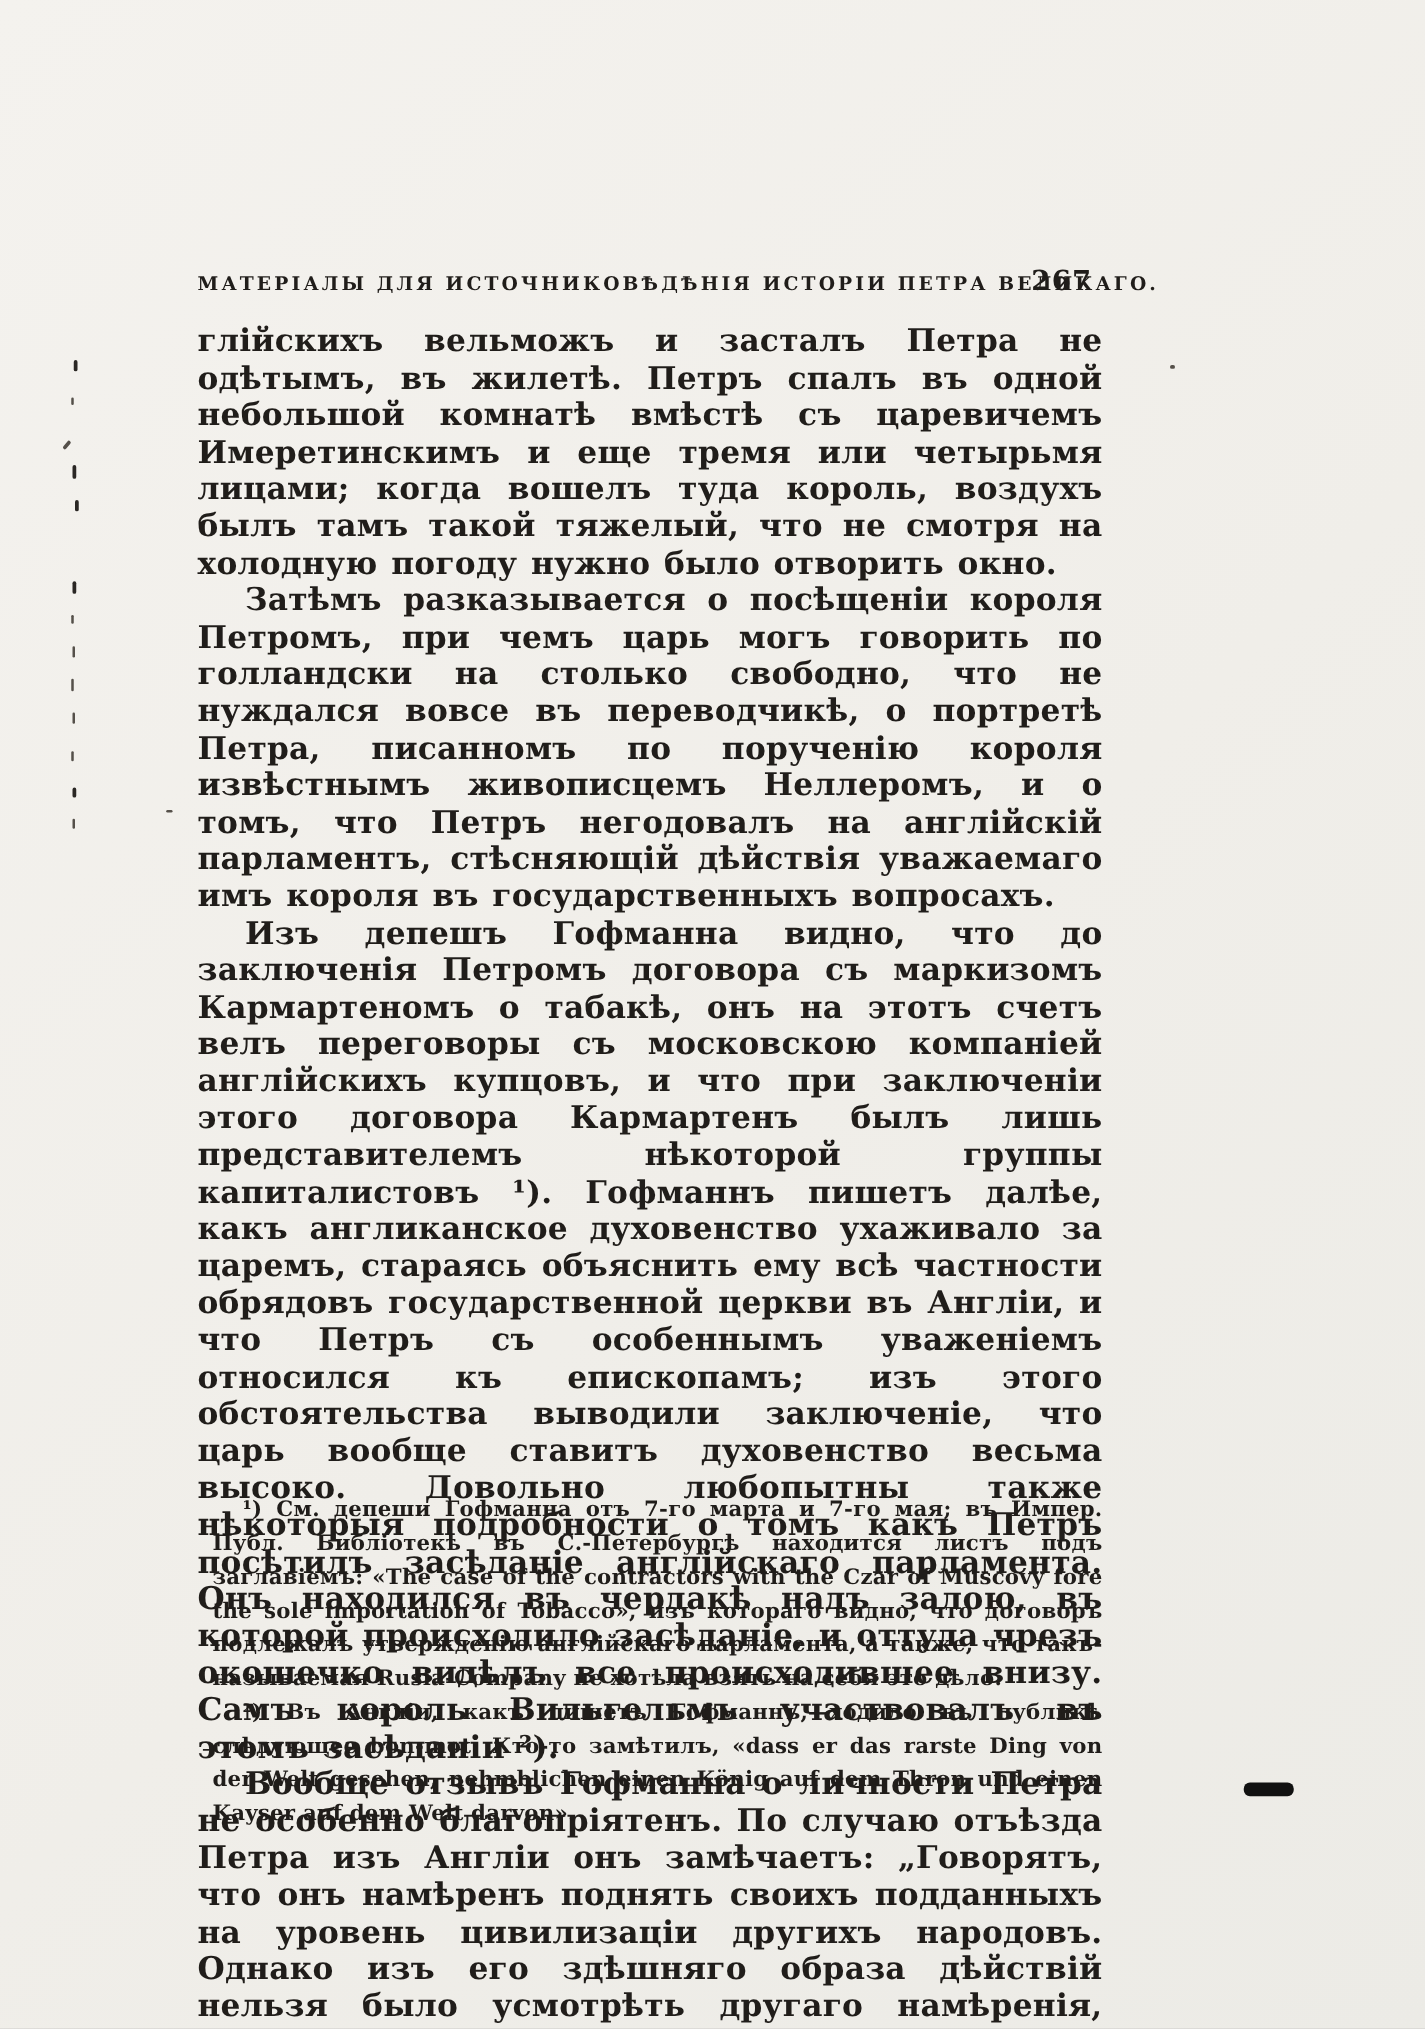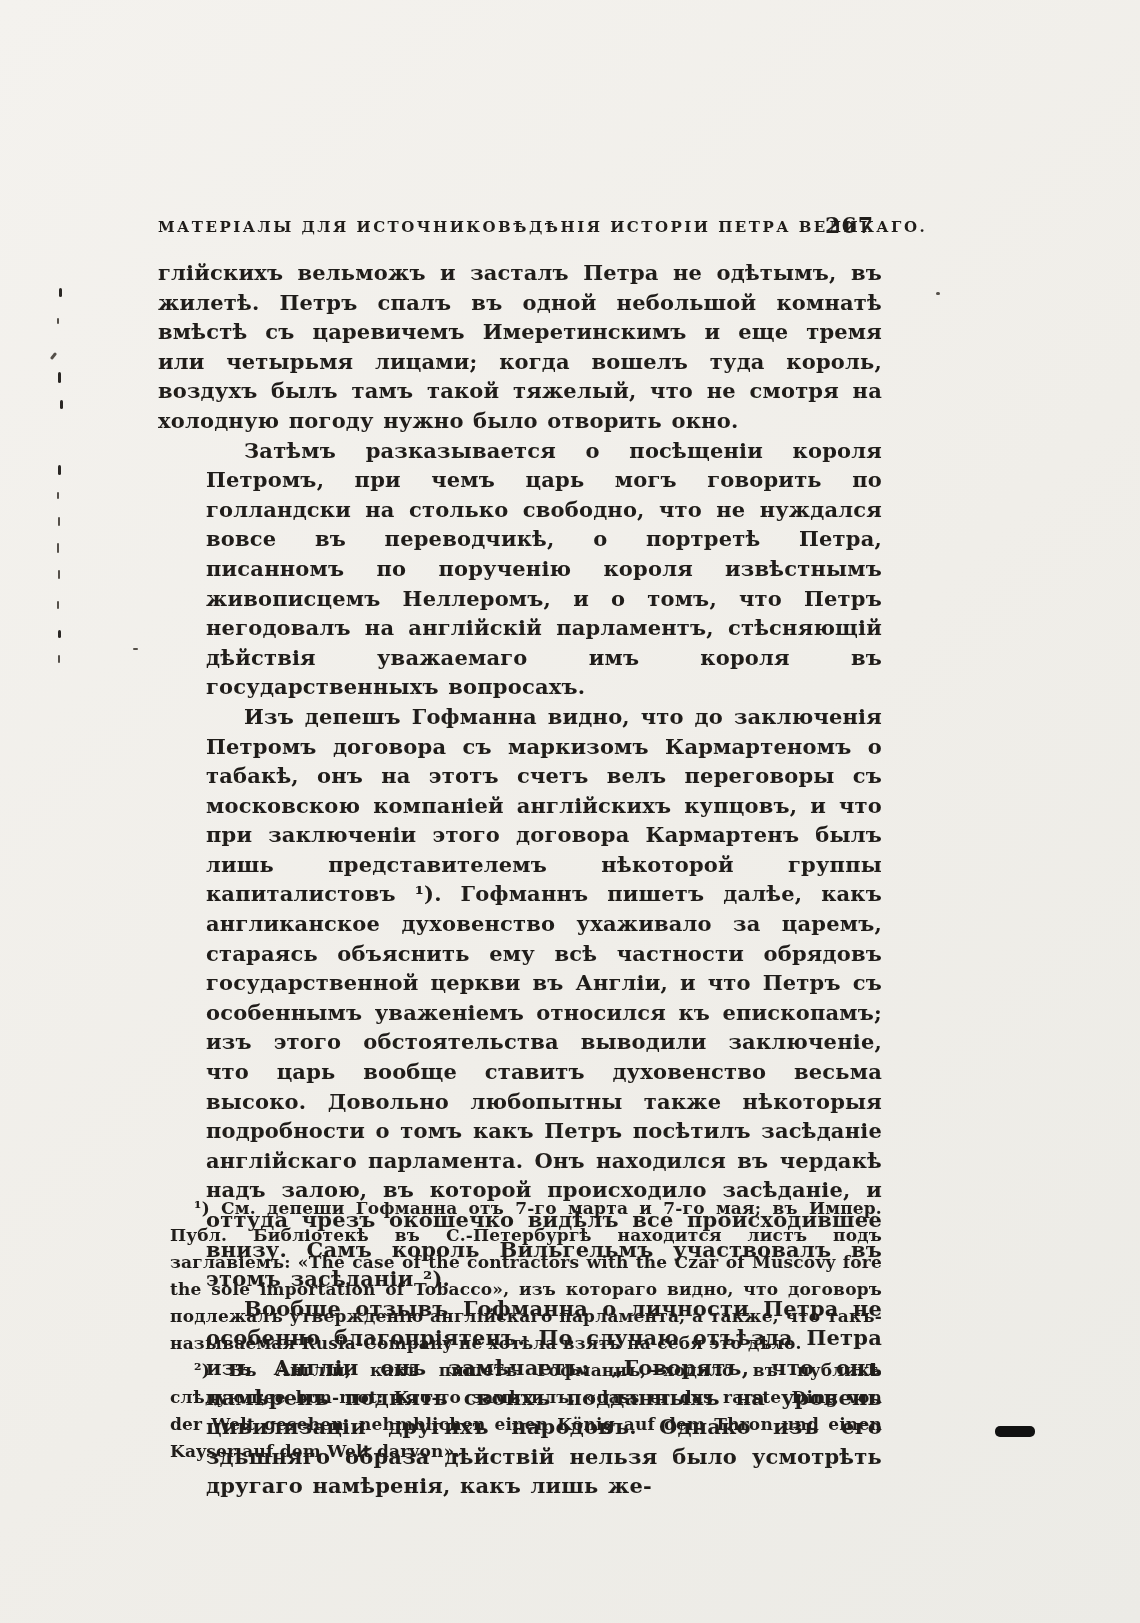--- a/index.html
+++ b/index.html
@@ -45,30 +45,29 @@
     letter-spacing: 1px;
   }
   .text-block {
     position: absolute;
     top: 258px;
     left: 158px;
     width: 724px;
   }
   .body-par {
     margin: 0;
-    font-size: 21px;
+    font-size: 25px;
     font-weight: bold;
     line-height: 29.6px;
     text-align: justify;
     letter-spacing: 0.2px;
     word-spacing: 2px;
   }
   .body-par.indent {
     text-indent: 38px;
-    margin-left: 48px;
   }
   .footnotes {
     position: absolute;
     top: 1195px;
     left: 170px;
     width: 712px;
   }
   .footnote-par {
     margin: 0;
     font-size: 17px;

